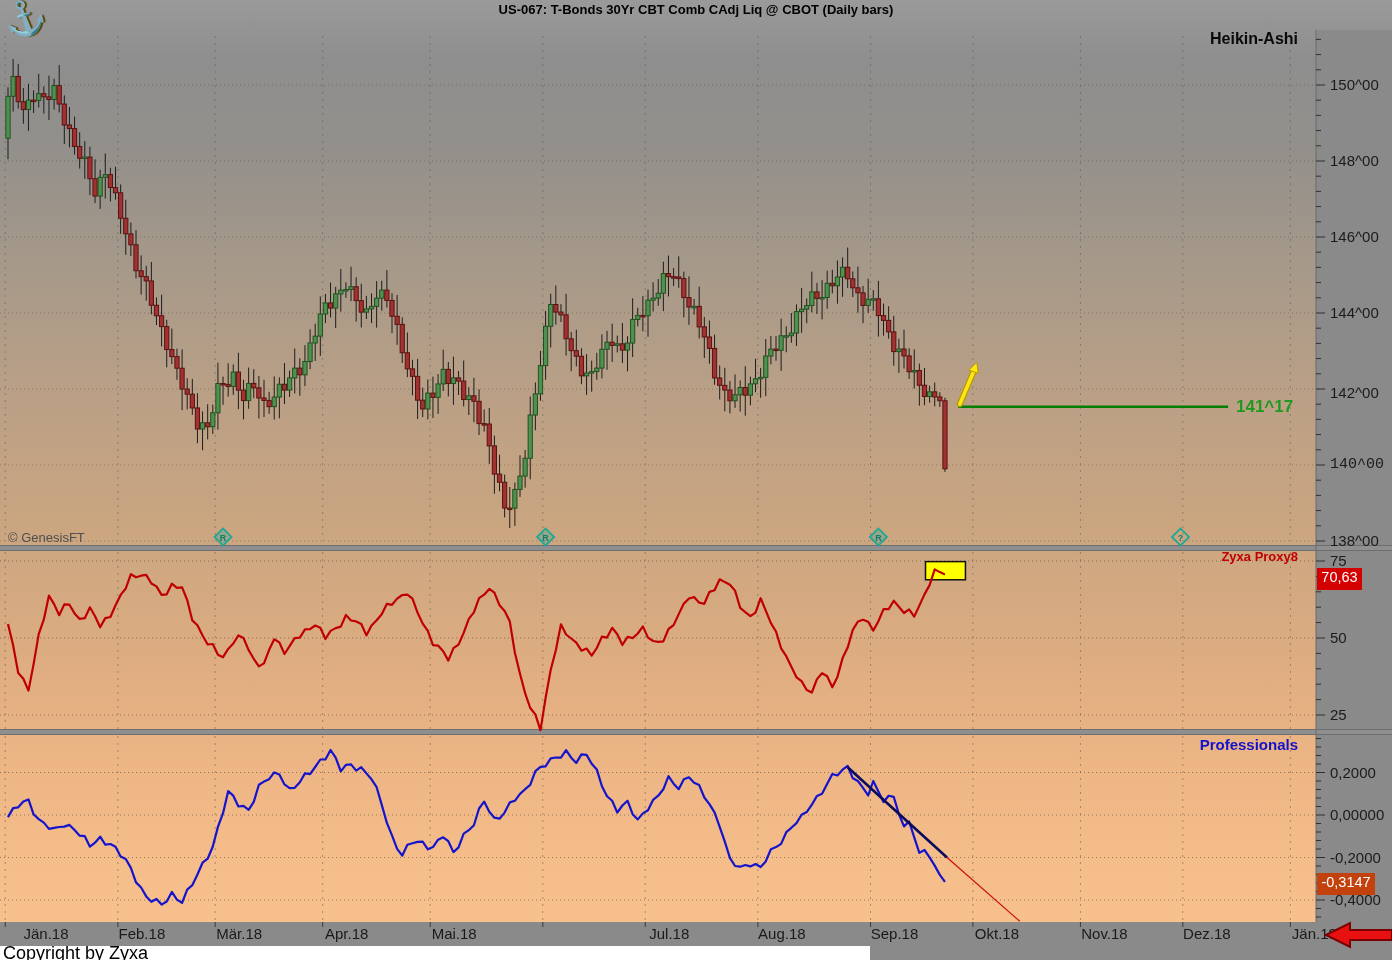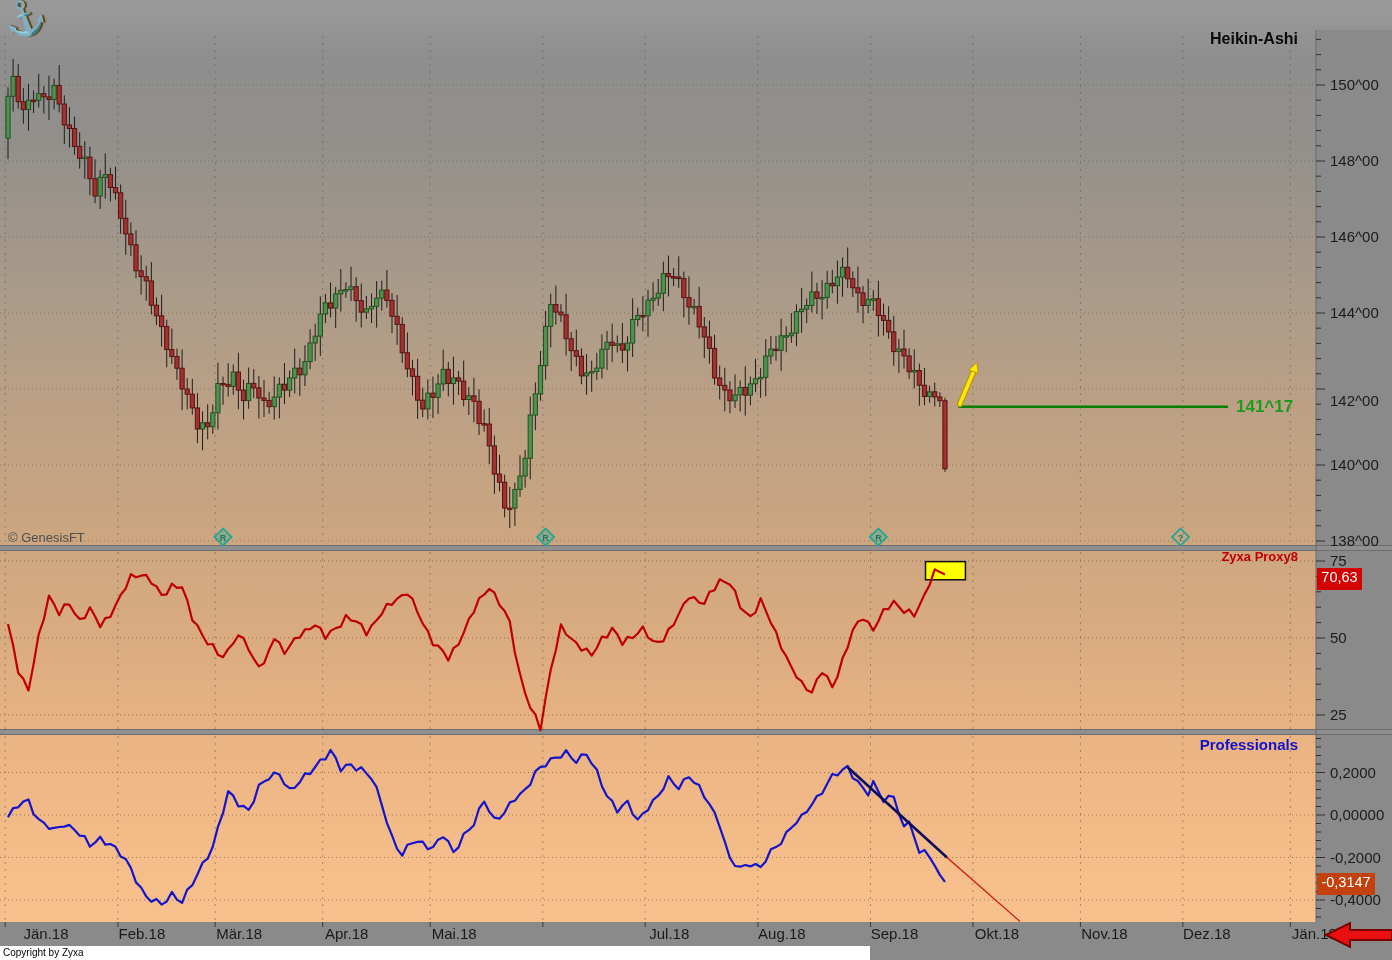--- a/index.html
+++ b/index.html
@@ -5,21 +5,21 @@
   html,body{margin:0;padding:0;}
   #root{position:relative;width:1392px;height:960px;overflow:hidden;
         font-family:"Liberation Sans",sans-serif;background:#8a8a8a;}
   .chart-bg{position:absolute;left:0;top:0;width:1392px;height:922px;
     background:linear-gradient(180deg,#9a9a9a 0px,#8e8e8e 60px,#93908b 150px,
       #a89a89 280px,#bba086 400px,#c9a580 520px,#dcac81 650px,#edb584 760px,
       #f5bd89 860px,#f7c08d 922px);}
   .right-gutter{position:absolute;left:1316px;top:30px;width:76px;height:892px;background:#8a8a8a;}
   .axis-strip{position:absolute;left:0;top:922px;width:1392px;height:38px;background:#8a8a8a;}
   .copyright-strip{position:absolute;left:0;top:946px;width:870px;height:14px;background:#ffffff;}
-  .copyright-strip span{position:absolute;left:3px;top:0;font-size:10px;color:#000;line-height:14px;}
+  .copyright-strip span{position:absolute;left:3px;top:0;font-size:18px;color:#000;line-height:14px;}
   .sep{position:absolute;left:0;width:1392px;height:6px;background:#8f8f8f;
        border-top:1px solid #6e6e6e;border-bottom:1px solid #6e6e6e;box-sizing:border-box;}
   .sep1{top:545px;} .sep2{top:729px;}
   #chart{position:absolute;left:0;top:0;z-index:2;}
   #labels{position:absolute;left:0;top:0;z-index:3;}
   .lbl{position:absolute;font-size:15px;color:#1b1b1b;white-space:nowrap;}
   .title{position:absolute;left:0;right:0;top:2px;text-align:center;font-size:13px;font-weight:bold;color:#000;z-index:3;}
   .subtitle{position:absolute;left:0;right:0;top:17px;text-align:center;font-size:13px;color:#111;z-index:3;}
   .logo{position:absolute;left:4px;top:-2px;font-size:34px;color:#d9b23a;z-index:4;
         text-shadow:1px 1px 1px #5a4200;transform:rotate(-18deg);}
@@ -596,33 +596,34 @@
       <div class="month-lbl" style="left: 781.88px; top: 925px;">Aug.18</div>
       <div class="month-lbl" style="left: 894.52px; top: 925px;">Sep.18</div>
       <div class="month-lbl" style="left: 996.92px; top: 925px;">Okt.18</div>
       <div class="month-lbl" style="left: 1104.44px; top: 925px;">Nov.18</div>
       <div class="month-lbl" style="left: 1206.84px; top: 925px;">Dez.18</div>
       <div class="month-lbl" style="left: 1314.36px; top: 925px;">Jän.19</div>
       <div class="lbl" style="left: 1330px; top: 76px;">150^00</div>
       <div class="lbl" style="left: 1330px; top: 152px;">148^00</div>
       <div class="lbl" style="left: 1330px; top: 228px;">146^00</div>
       <div class="lbl" style="left: 1330px; top: 304px;">144^00</div>
-      <div class="lbl" style="left: 1330px; top: 392px;">142^00</div>
-      <div class="lbl" style="left: 1330px; top: 456px;">140^00</div>
+      <div class="lbl" style="left: 1330px; top: 384px;">142^00</div>
+      <div class="lbl" style="left: 1330px; top: 456px; font-family: Liberation Mono, monospace;">140^00</div>
       <div class="lbl" style="left: 1330px; top: 532px;">138^00</div>
       <div class="lbl" style="left: 1330px; top: 552px;">75</div>
       <div class="lbl" style="left: 1330px; top: 629px;">50</div>
       <div class="lbl" style="left: 1330px; top: 706px;">25</div>
       <div class="lbl" style="left: 1330px; top: 763.5px;">0,2000</div>
       <div class="lbl" style="left: 1330px; top: 806px;">0,00000</div>
       <div class="lbl" style="left: 1330px; top: 848.5px;">-0,2000</div>
       <div class="lbl" style="left: 1330px; top: 891px;">-0,4000</div>
     </div>
 
   <span class="logo">⚓</span>
+  <div class="title">US-067:  T-Bonds 30Yr CBT Comb CAdj Liq @ CBOT  (Daily bars)</div>
 
   <div class="panel-label heikin">Heikin-Ashi</div>
   <div class="panel-label zyxa">Zyxa Proxy8</div>
   <div class="panel-label profs">Professionals</div>
 
   <div class="watermark">© GenesisFT</div>
   <div class="target-label">141^17</div>
 
   <div class="valbox red">70,63</div>
   <div class="valbox blue">-0,3147</div>

